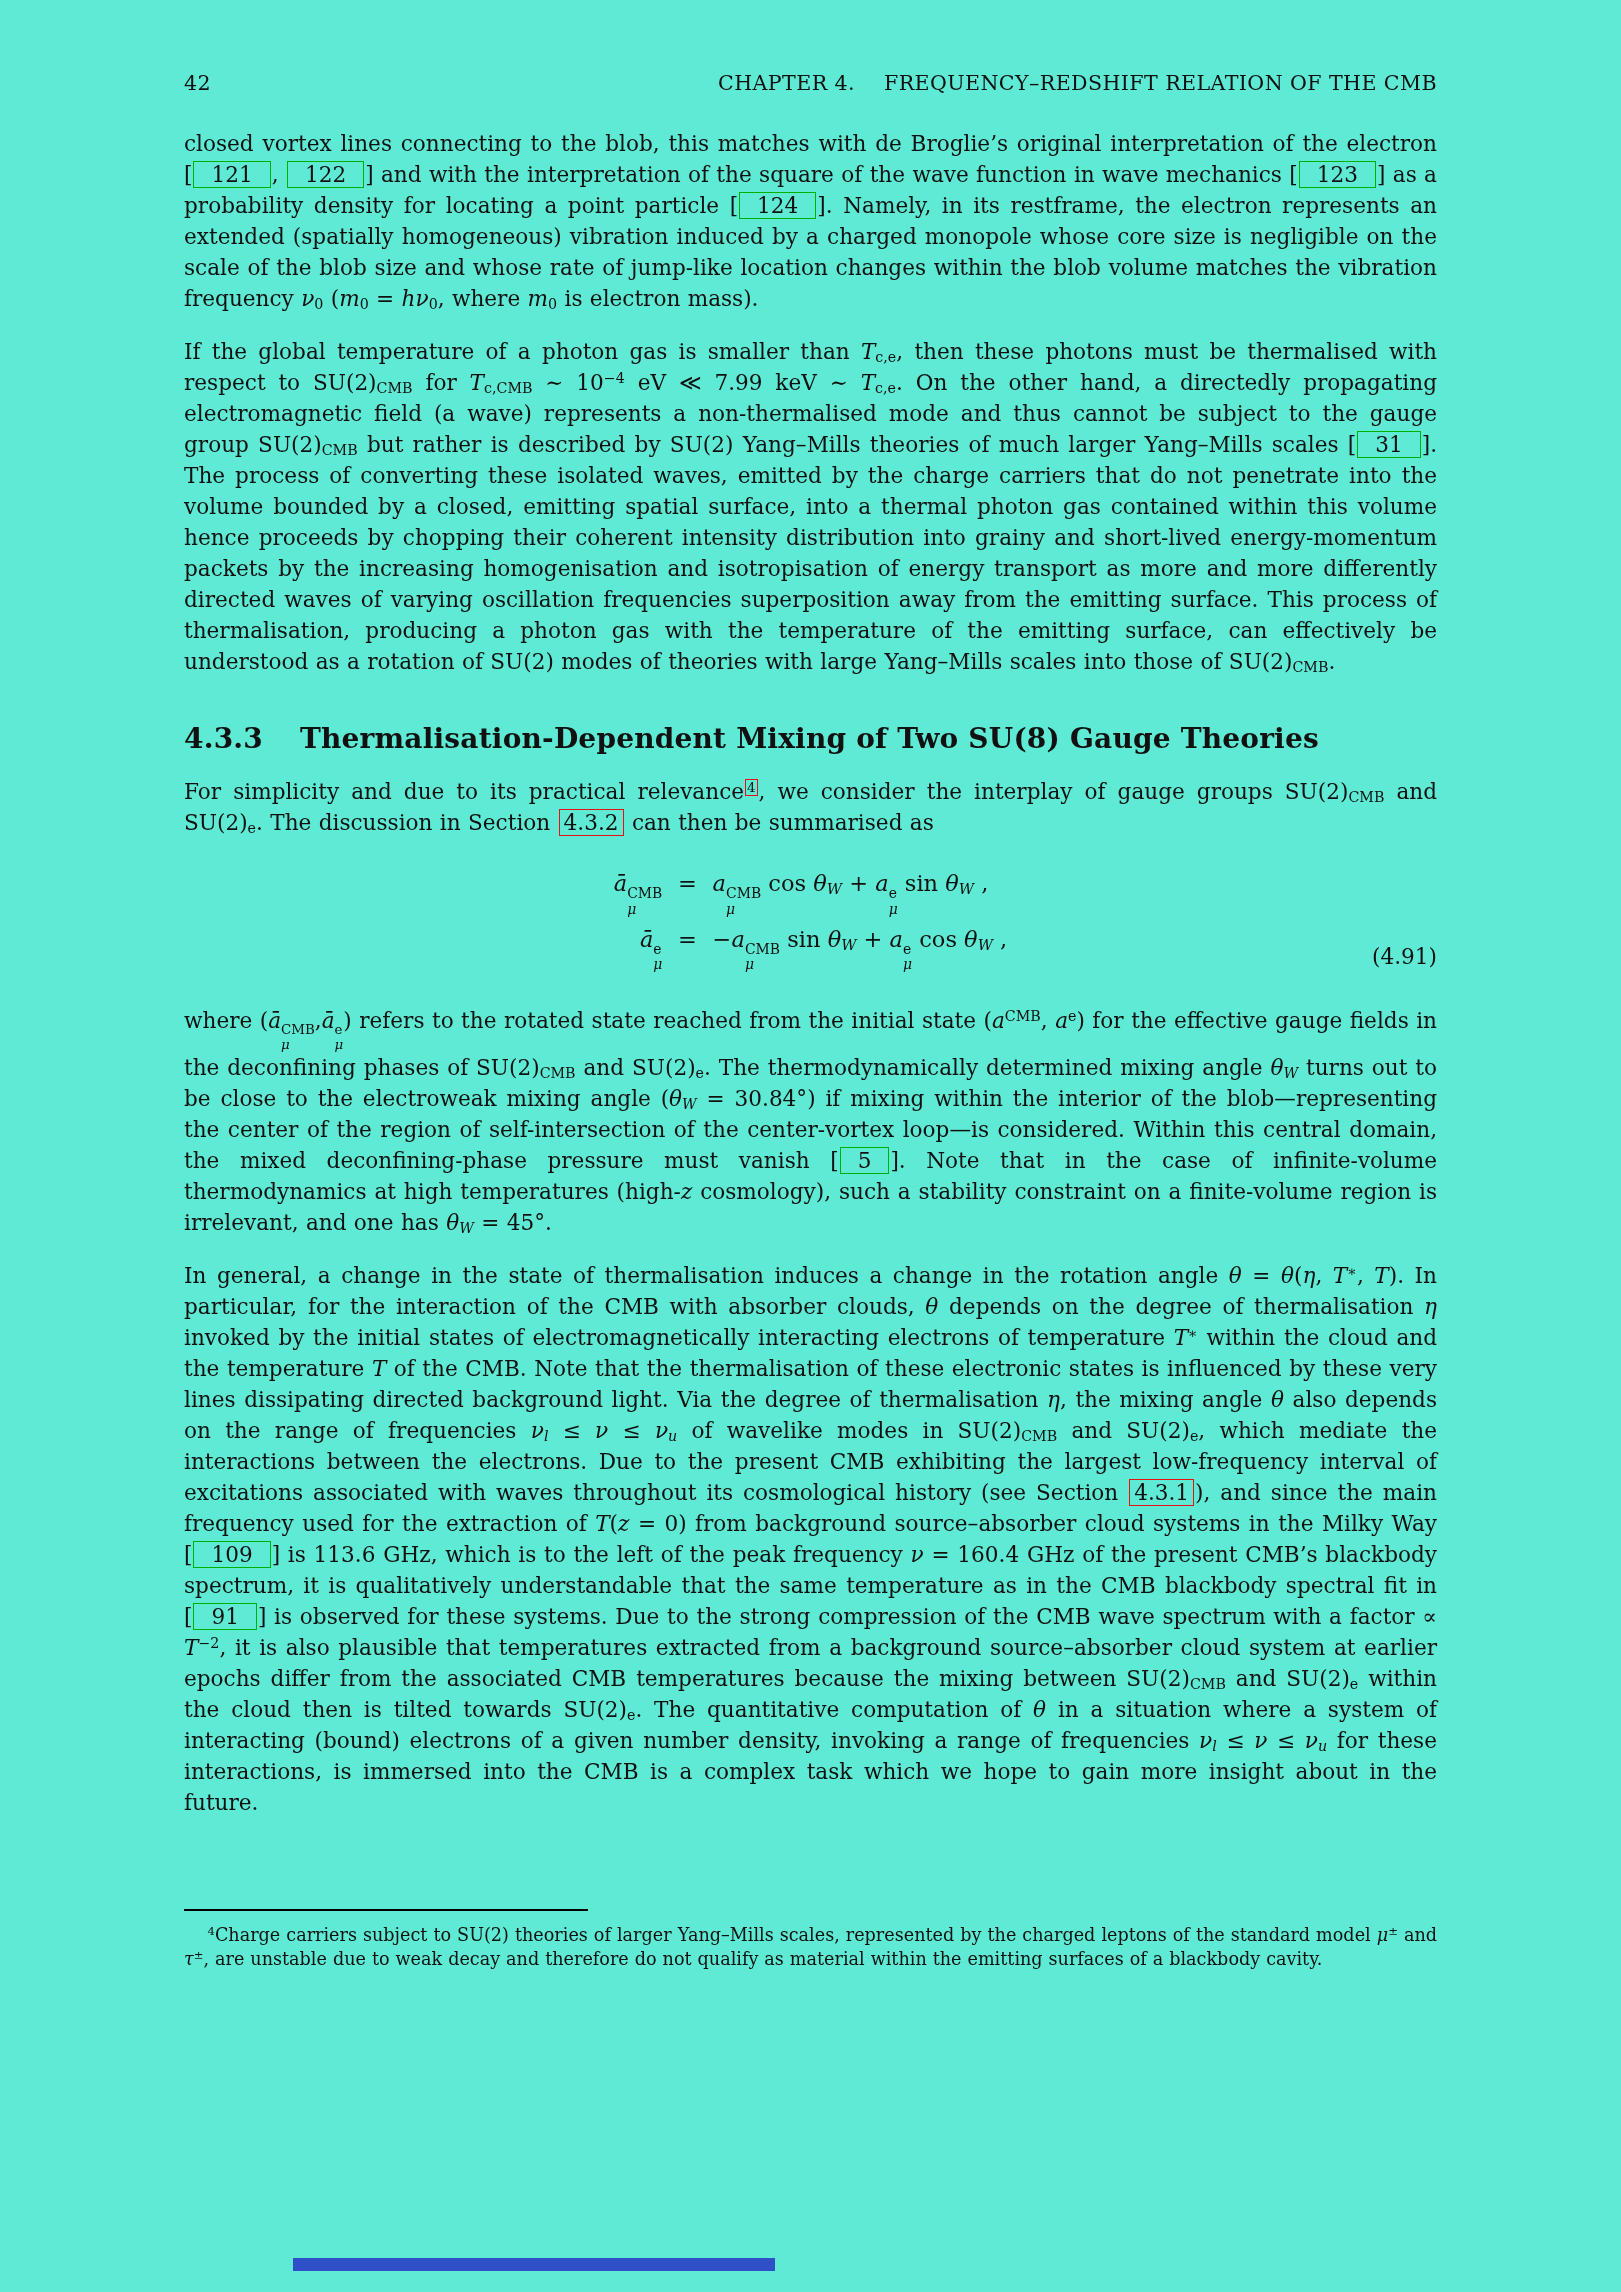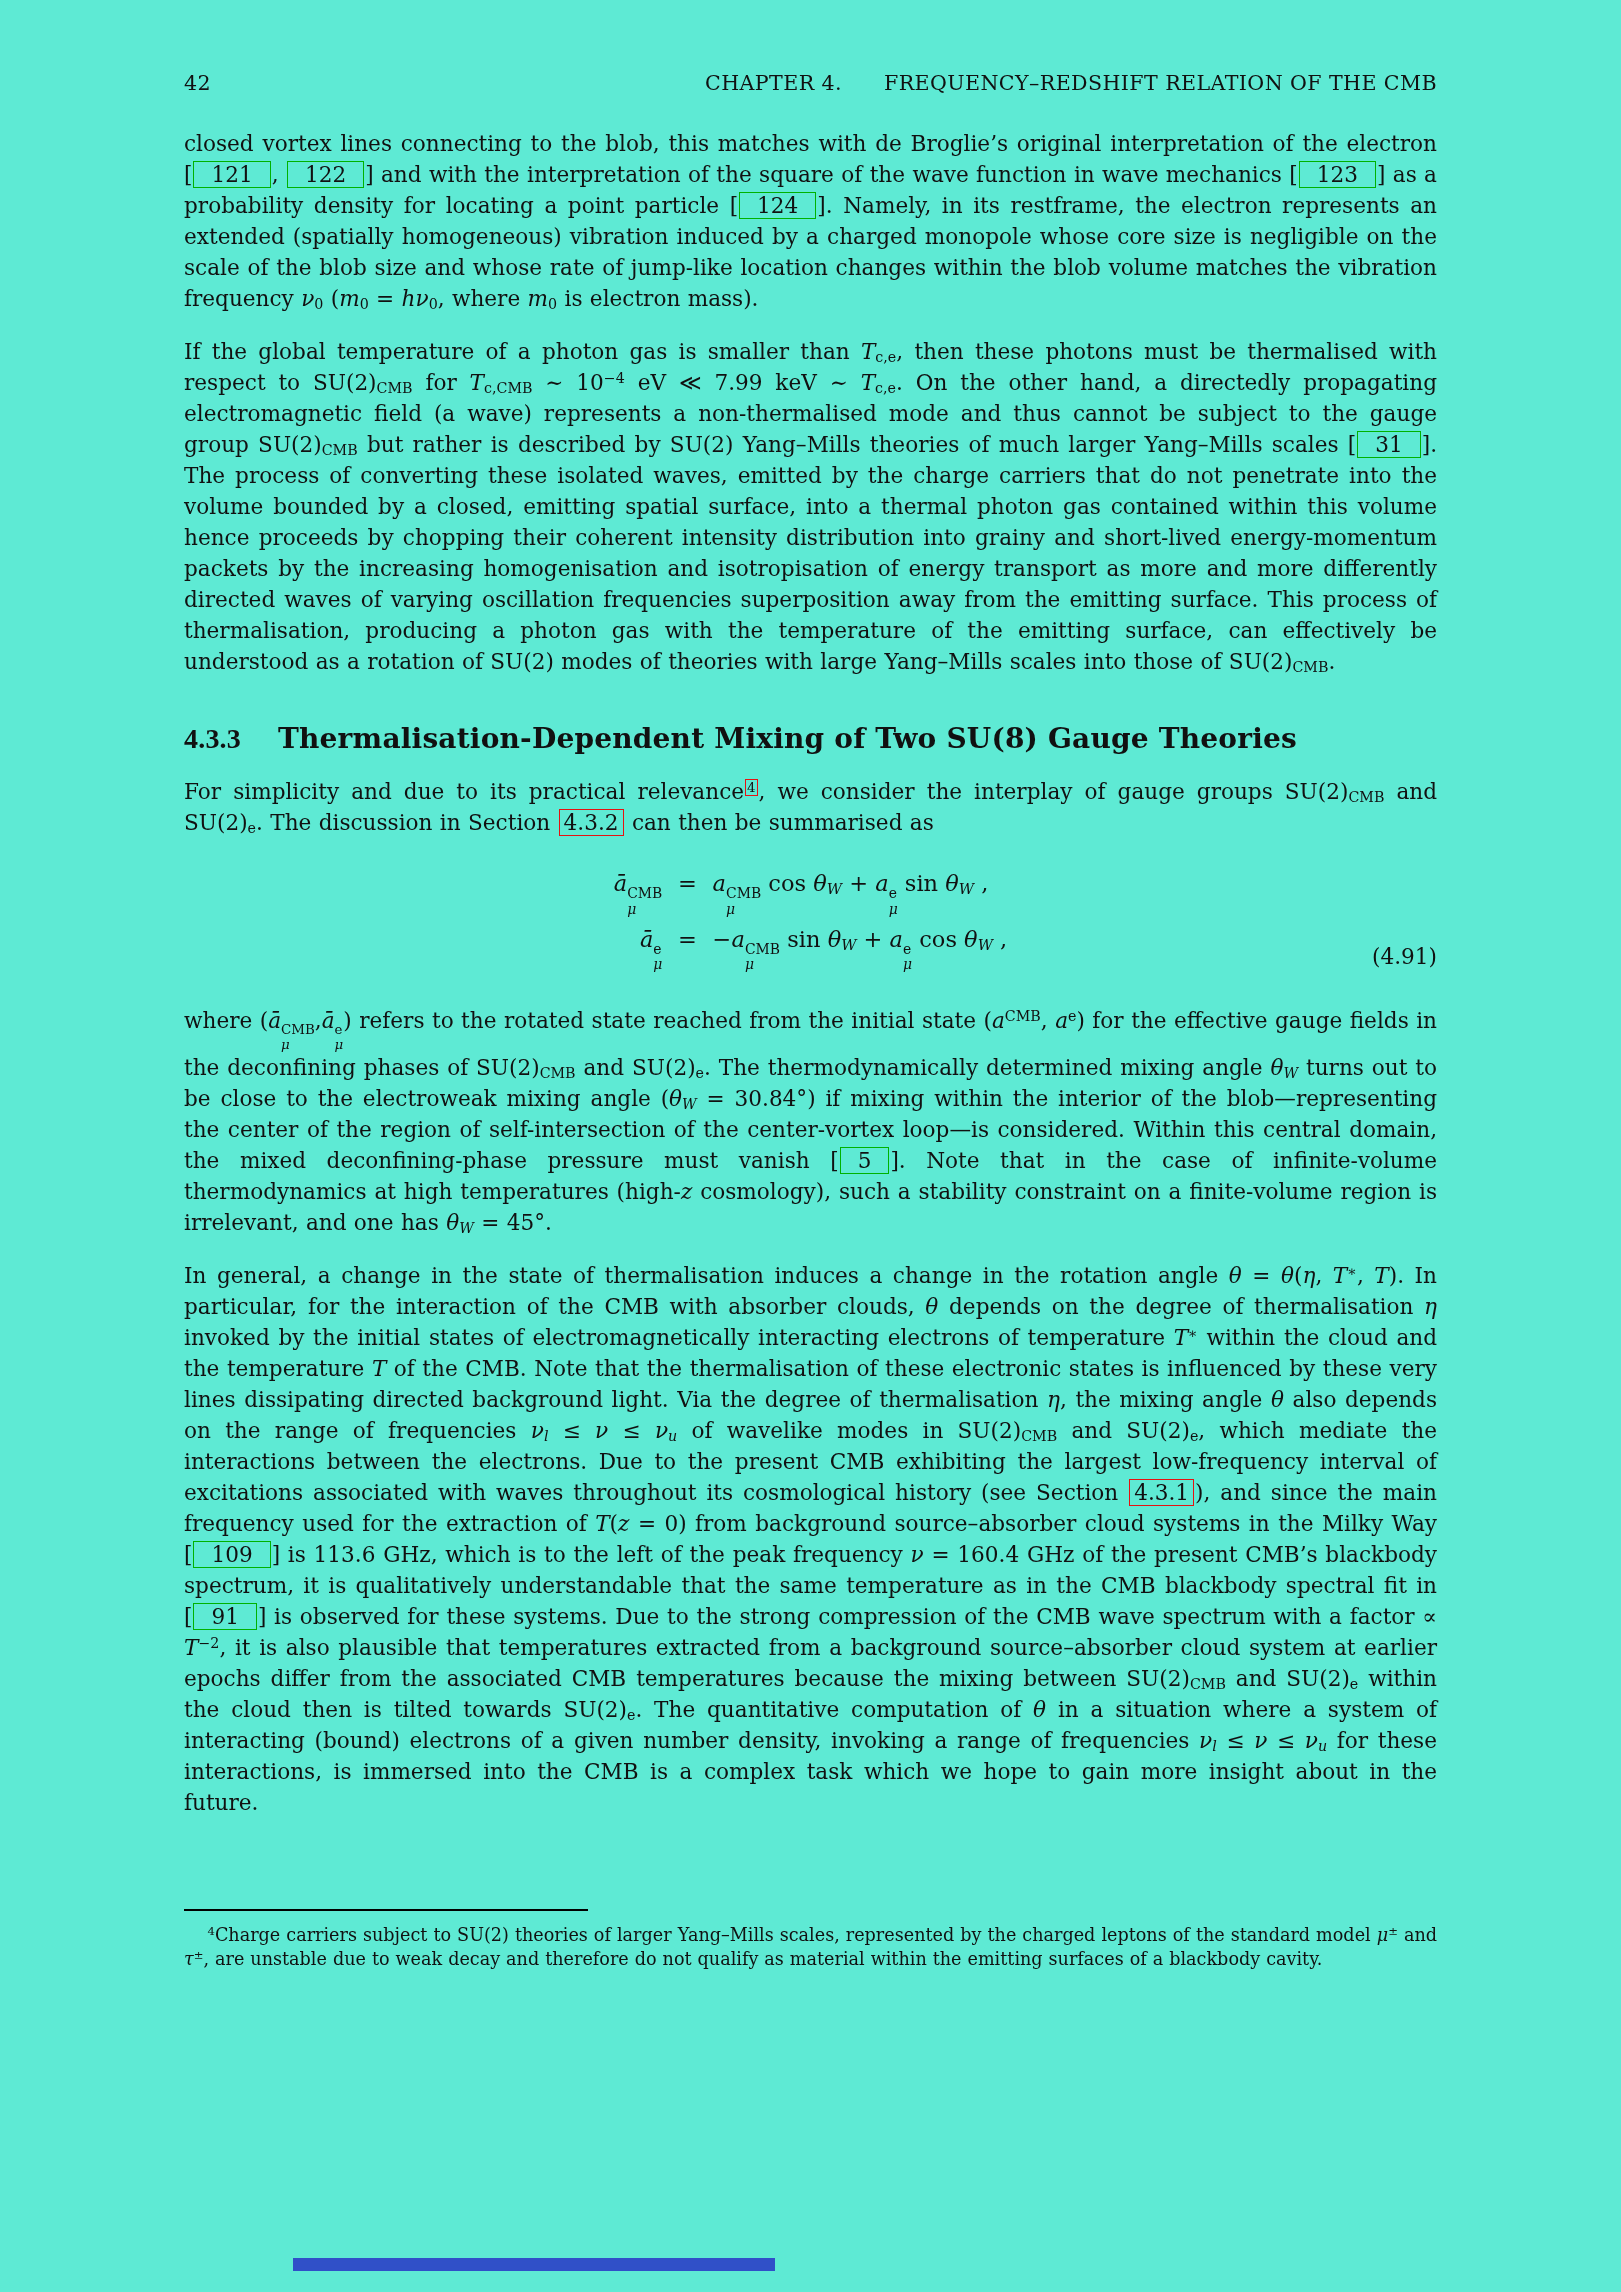--- a/index.html
+++ b/index.html
@@ -17,31 +17,31 @@
     background:#5eead4;
     color:var(--text);
     font-family:"DejaVu Serif","Liberation Serif",serif;
     overflow:hidden;
   }
   .content{padding:0 184px;}
   .pagehead{
     display:flex;justify-content:space-between;align-items:baseline;
     padding-top:71px;font-size:20.6px;letter-spacing:0.4px;white-space:nowrap;
   }
-  .runhead{display:flex;gap:42px;}
+  .runhead{display:flex;gap:29px;}
   .para{
     font-size:21.6px;line-height:31px;text-align:justify;margin-top:21.6px;
     word-spacing:0.5px;
   }
   .para.lead{margin-top:33px;}
   .section{
     font-size:28px;font-weight:700;margin-top:45px;margin-bottom:5.9px;
     letter-spacing:0.2px;
   }
-  .section .secnum{margin-right:37px;font-family:Liberation Serif, serif;}
+  .section .secnum{margin-right:37px;}
   
   .it{font-style:italic;}
   .sp{font-size:0.66em;vertical-align:0.5em;line-height:0;}
   .sb{font-size:0.66em;vertical-align:-0.22em;line-height:0;}
   .boxg{border:1.6px solid var(--cite-box);padding:0 17px;margin:0 1px;}
   .boxr{border:1.6px solid var(--ref-box);padding:0 4px;margin:0 1px;}
   .boxr.supx{font-size:0.62em;vertical-align:0.55em;line-height:0;padding:0 1px;}
   .ss{
     display:inline-flex;flex-direction:column;align-items:flex-start;
     font-size:0.62em;line-height:1.08;vertical-align:-0.5em;text-align:left;

